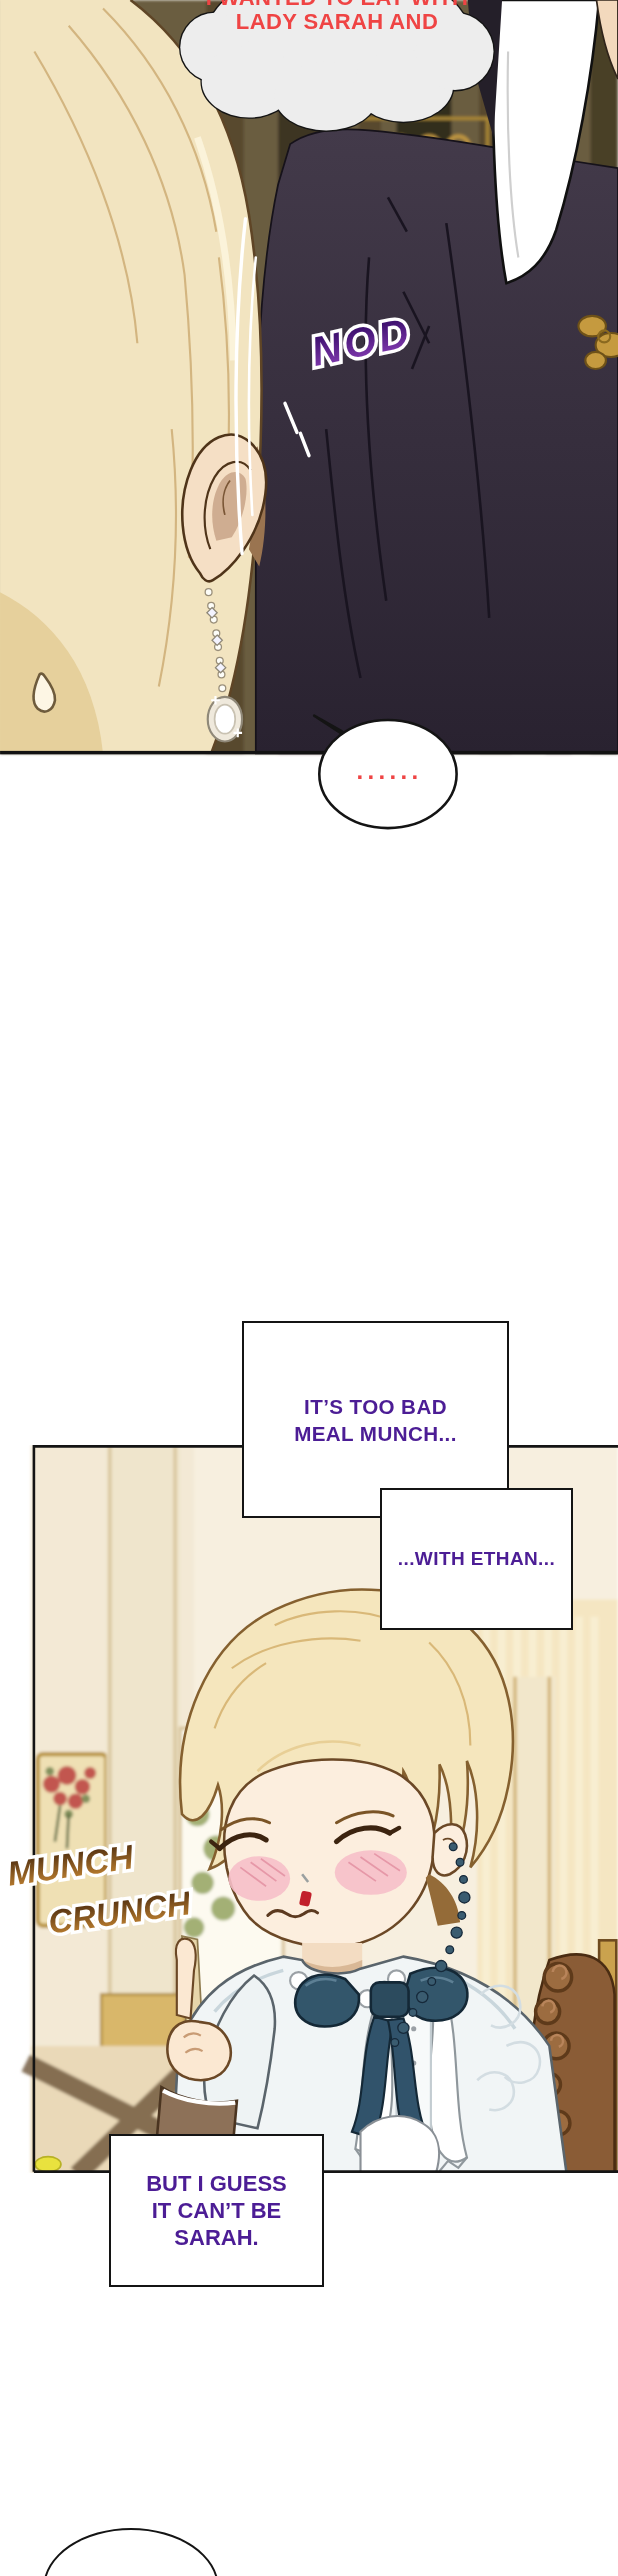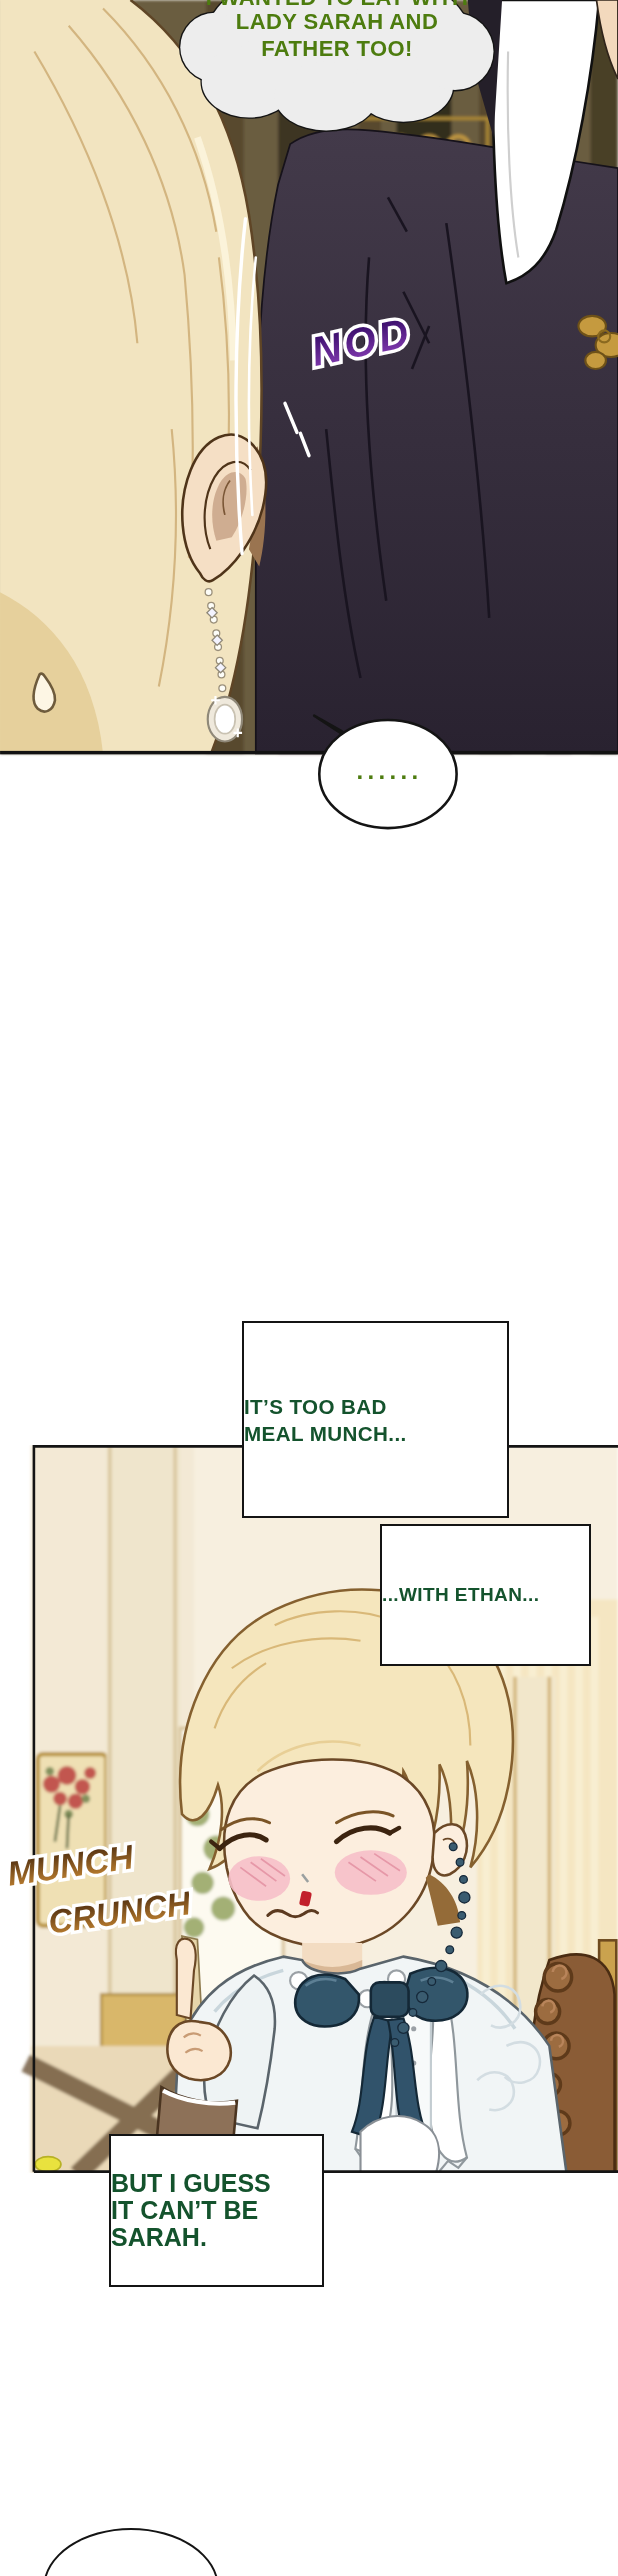--- a/index.html
+++ b/index.html
@@ -2,34 +2,34 @@
 <html style="font-size:13.7px"><head>
 <meta charset="utf-8">
 <style>
   html,body{margin:0;padding:0;background:#fff;}
   #page{
     position:relative;width:618px;height:2576px;margin:0 auto;
     background:#ffffff;overflow:hidden;
     font-family:"Liberation Sans", sans-serif;
   }
   svg{position:absolute;display:block;}
-  .txt{position:absolute;color:#4d7c0f;font-weight:700;text-align:center;}
+  .txt{position:absolute;color:#ef4444;font-weight:700;text-align:center;}
   .bubble-text{left:204px;top:0;width:266px;font-size:22px;line-height:27px;letter-spacing:0.4px;}
   .bubble-text .clip{height:7.7px;overflow:hidden;}
   .bubble-text .clip span{display:block;margin-top:-16.3px;}
   .dots-text{left:324px;top:757px;width:131px;font-size:24px;letter-spacing:4.3px;font-weight:800;}
   .monobox{position:absolute;background:#fff;border:2.6px solid #141414;box-sizing:border-box;
     display:flex;align-items:center;justify-content:center;}
-  .monobox .inner{width:100%;color:#14532d;font-weight:700;}
+  .monobox .inner{width:100%;text-align:center;color:#4c1d95;font-weight:700;}
   #box1{left:242px;top:1321px;width:267px;height:197px;}
   #box1 .inner{font-size:20.6px;line-height:27px;letter-spacing:0.4px;}
-  #box2{left:380px;top:1488px;width:211px;height:142px;margin-top:36px;}
+  #box2{left:380px;top:1488px;width:193px;height:142px;}
   #box2 .inner{font-size:19px;letter-spacing:0.4px;}
   #box3{left:109px;top:2134px;width:215px;height:153px;}
-  #box3 .inner{font-size:25px;line-height:27px;}
+  #box3 .inner{font-size:22px;line-height:27px;}
   .sfx{position:absolute;font-style:italic;font-weight:800;white-space:nowrap;}
   .sfx .layer{position:absolute;left:0;top:0;}
   .sfx .back{-webkit-text-stroke:6.9px #ffffff;color:#fff;}
   .sfx-nod{left:311px;top:319px;font-size:41px;letter-spacing:3.4px;transform:rotate(-12deg);}
   .sfx-nod .front{background:linear-gradient(180deg,#3f1170 20%,#8a3fb8 95%);
     -webkit-background-clip:text;background-clip:text;color:transparent;}
   .sfx-munch{left:6.9px;top:1846px;font-size:34px;transform:rotate(-8deg);}
   .sfx-crunch{left:48px;top:1894px;font-size:33px;transform:rotate(-8deg);}
   .sfx-brown .front{background:linear-gradient(180deg,#4e2d0f 10%,#c08231 90%);
     -webkit-background-clip:text;background-clip:text;color:transparent;}
@@ -381,21 +381,20 @@
     </g>
 
     <path d="M39.5,846.5 L39.5,1.5 L720,1.5 M39.5,846.5 L720,846.5" fill="none" stroke="#141414" stroke-width="3"></path>
   </svg>
 
   <div class="txt bubble-text">
     <div class="clip">
       <span>I WANTED TO EAT WITH</span>
     </div>
     <div>LADY SARAH AND</div>
-    <div>FATHER TOO!</div>
   </div>
 
   <div class="sfx sfx-nod">
     <span class="layer back">NOD</span>
     <span class="layer front">NOD</span>
     <span style="visibility:hidden">NOD</span>
   </div>
 
   <div class="txt dots-text">......</div>
 

